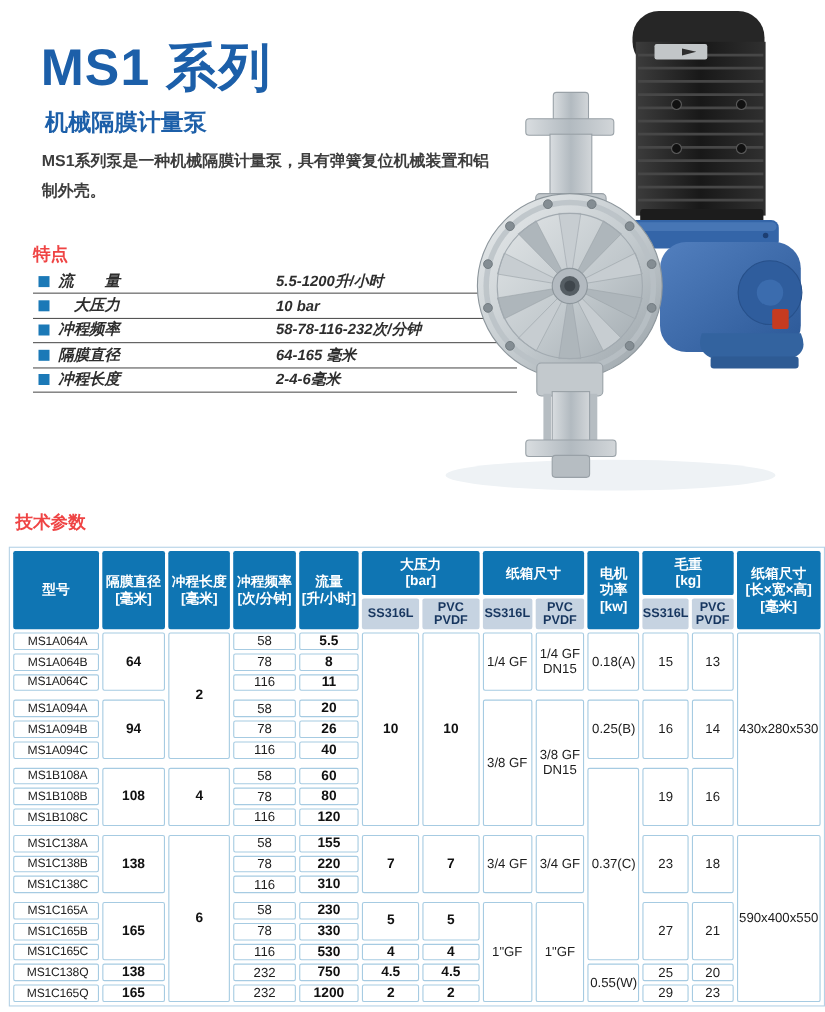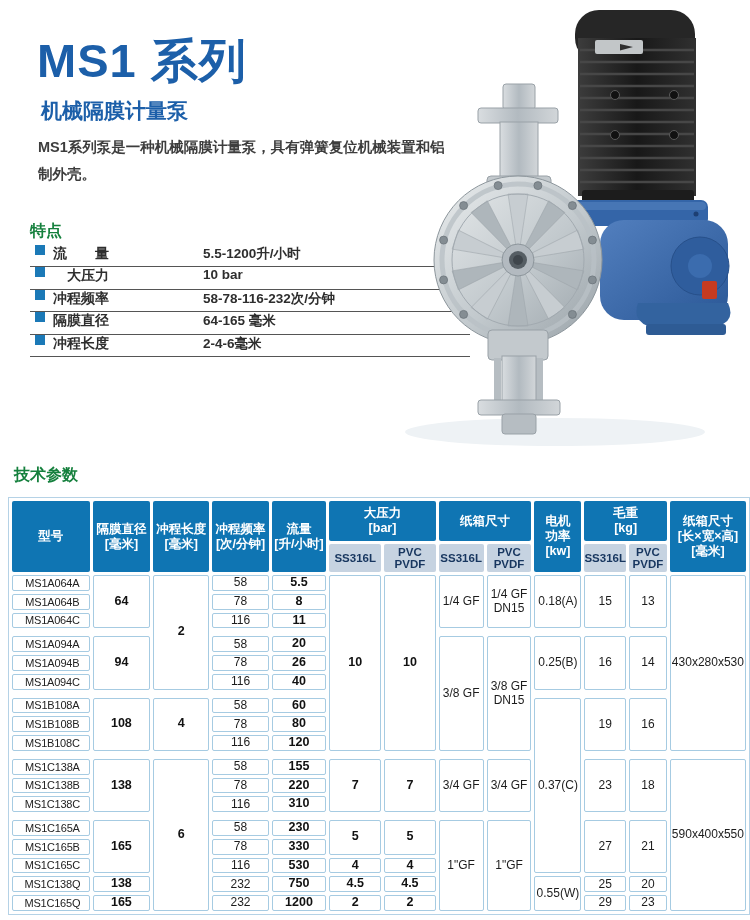--- a/index.html
+++ b/index.html
@@ -18,32 +18,33 @@
   }
   .subtitle {
     position:absolute; left:41px; top:97px;
     font-size:21px; font-weight:bold; color:#1c5fa9;
   }
   .desc {
     position:absolute; left:38px; top:134px; width:420px;
     font-size:14.5px; font-weight:bold; color:#3d3d3d; line-height:1.85;
   }
   .sec-h {
-    position:absolute; font-size:16px; font-weight:bold; color:#15803d;
+    position:absolute; font-size:16px; font-weight:bold; color:#ef4444;
   }
   .sec-h.features-h { left:30px; top:221px; }
   .sec-h.specs-h { left:14px; top:465px; }
   .features { position:absolute; left:30px; top:245px; width:440px; z-index:1; }
   .feature-row {
-    display:flex; align-items:flex-start; height:22.4px;
+    display:flex; align-items:center; height:22.4px;
     border-bottom:1px solid #555;
+    font-style:italic;
   }
   .bullet { width:10px; height:10px; background:#1b79b7; margin:0 8px 0 5px; flex:0 0 auto; }
   .f-label { width:150px; font-size:14px; font-weight:bold; color:#2e2e2e; white-space:pre; }
-  .f-value { font-size:13.5px; font-weight:bold; color:#2e2e2e; white-space:pre; }
+  .f-value { font-size:13.5px; font-weight:bold; color:#2e2e2e; white-space:pre;margin-left:48px; }
   table.specs {
     position:absolute; left:8px; top:497px;
     border-collapse:separate; border-spacing:3px;
     border:1px solid #b5d2e6; background:#fff;
     table-layout:fixed;
   }
   col.c1{width:78px} col.c2{width:58px} col.c3{width:57px} col.c4{width:57px}
   col.c5{width:55px} col.c6{width:52px} col.c7{width:52px} col.c8{width:45px}
   col.c9{width:45px} col.c10{width:47px} col.c11{width:38px} col.c12{width:38px}
   col.c13{width:72px}

